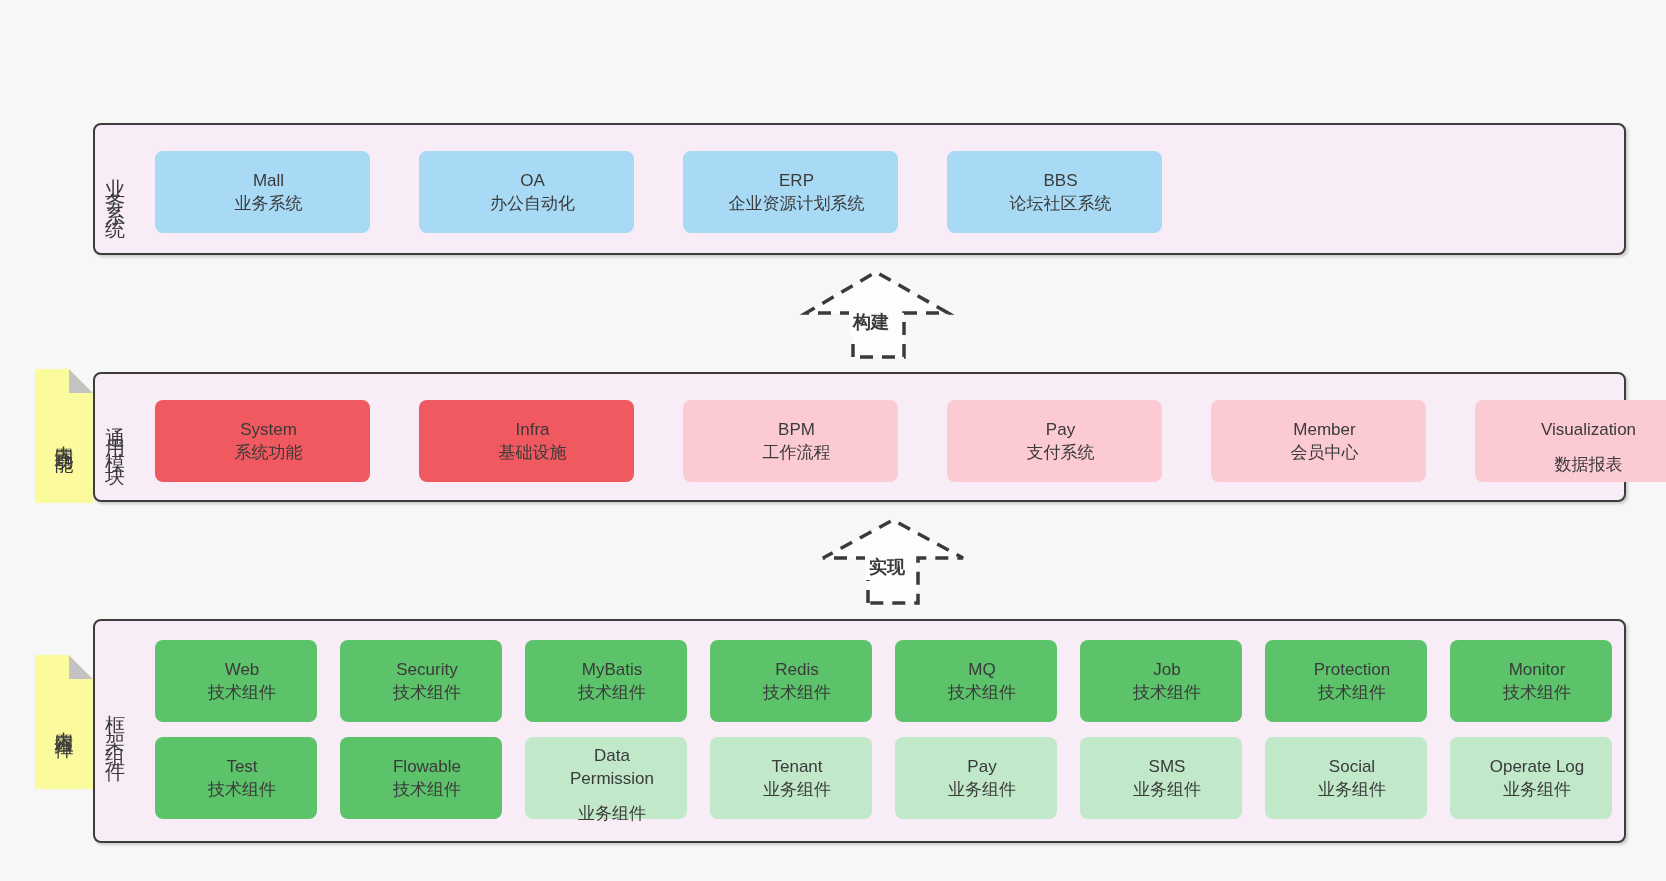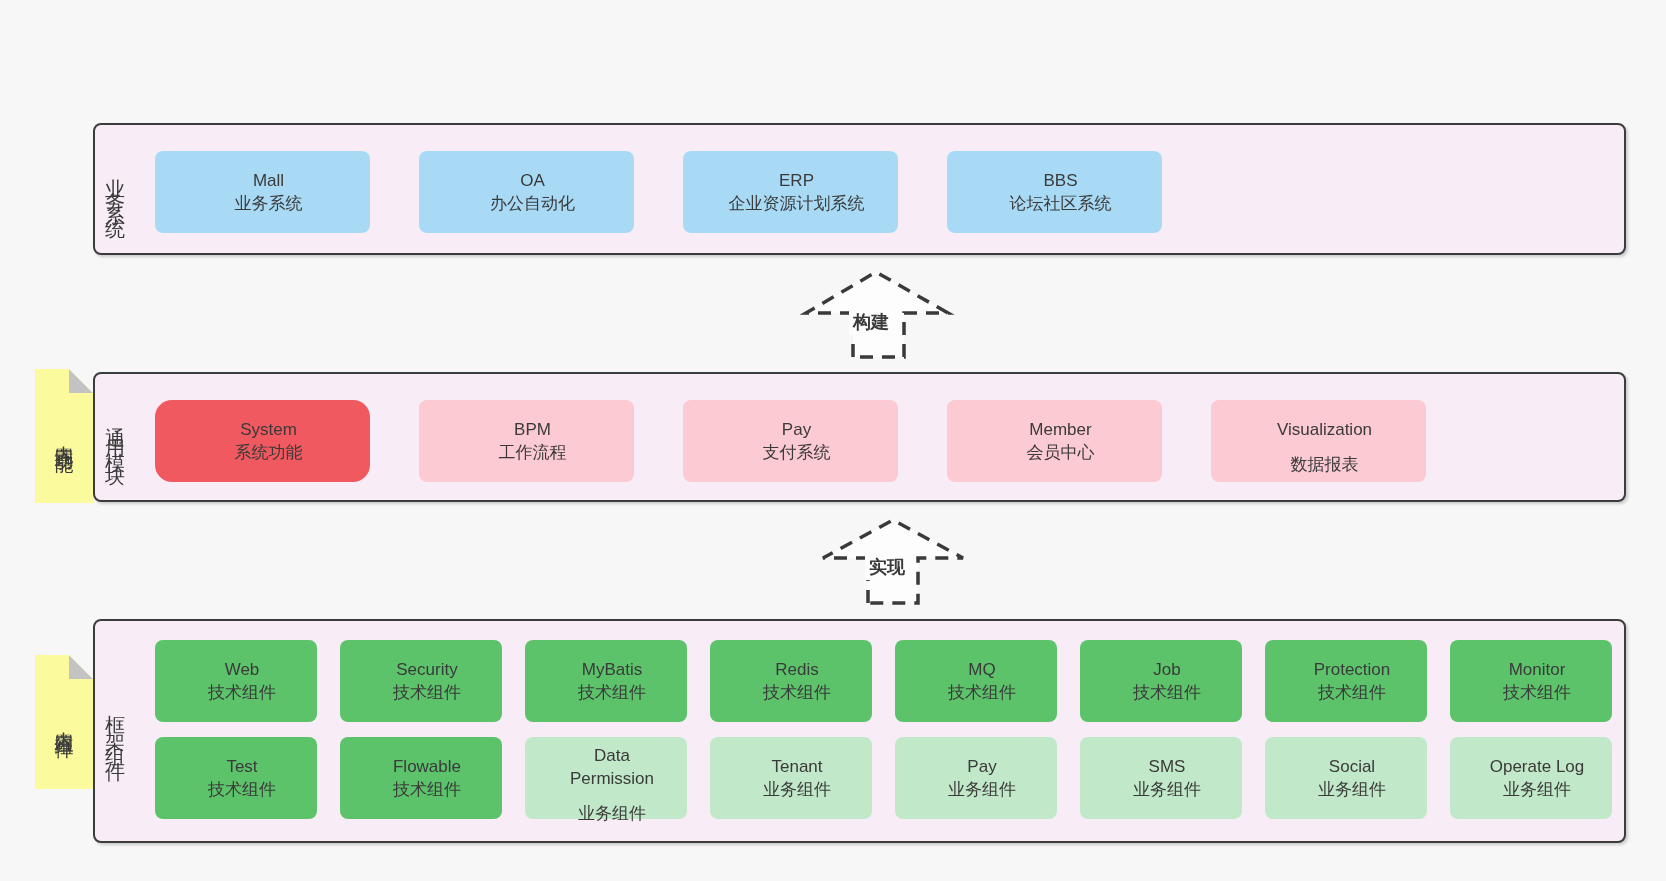--- a/index.html
+++ b/index.html
@@ -26,21 +26,21 @@
   #layer-modules .cards{top:26px;}
   #layer-components .cards.row-a{top:19px;}
   #layer-components .cards.row-b{top:116px;}
 
   .card{height:82px;border-radius:8px;display:flex;flex-direction:column;
         align-items:center;justify-content:center;text-align:center;
         color:var(--text,#3a3a3a);font-size:17px;line-height:23px;flex:0 0 auto;padding-left:12px;}
   .cards.six .card{width:203px;}
   .cards.eight .card{width:150px;}
   .v-blue{background:var(--c-blue,#a8daf5);}
-  .v-red{background:var(--c-red,#f0595f);border-radius:17px;}
+  .v-red{background:var(--c-red,#f0595f);}
   .v-pink{background:var(--c-pink,#fccad2);}
   .v-green{background:var(--c-green,#5cc36b);}
   .v-lightgreen{background:var(--c-light-green,#c0e8c9);}
   .line1.wrap{width:min-content;margin:12px auto;}
 
   
   .sticky{position:absolute;left:35px;width:58px;height:134px;z-index:1;
           background:var(--c-sticky,#fbfb9d);
           clip-path:polygon(0 0,calc(100% - 24px) 0,100% 24px,100% 100%,0 100%);
           display:flex;align-items:center;justify-content:center;}
@@ -107,20 +107,24 @@
       </div>
   </section>
 
   <section class="layer" id="layer-modules">
     <div class="side-label">通用模块</div>
     <div class="cards six">
         <div class="card v-red">
           <div class="line1">System</div>
           <div class="line2">系统功能</div>
         </div>
+        <div class="card v-red">
+          <div class="line1">Infra</div>
+          <div class="line2">基础设施</div>
+        </div>
         <div class="card v-pink">
           <div class="line1">BPM</div>
           <div class="line2">工作流程</div>
         </div>
         <div class="card v-pink">
           <div class="line1">Pay</div>
           <div class="line2">支付系统</div>
         </div>
         <div class="card v-pink">
           <div class="line1">Member</div>

